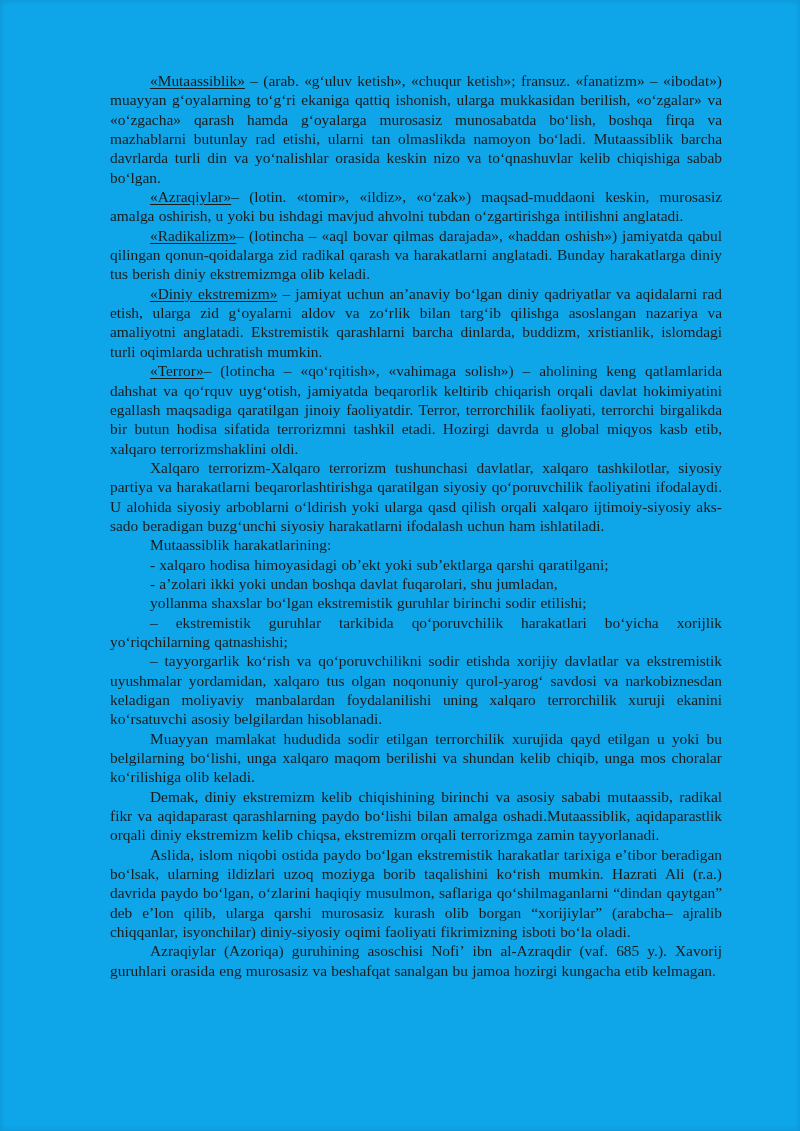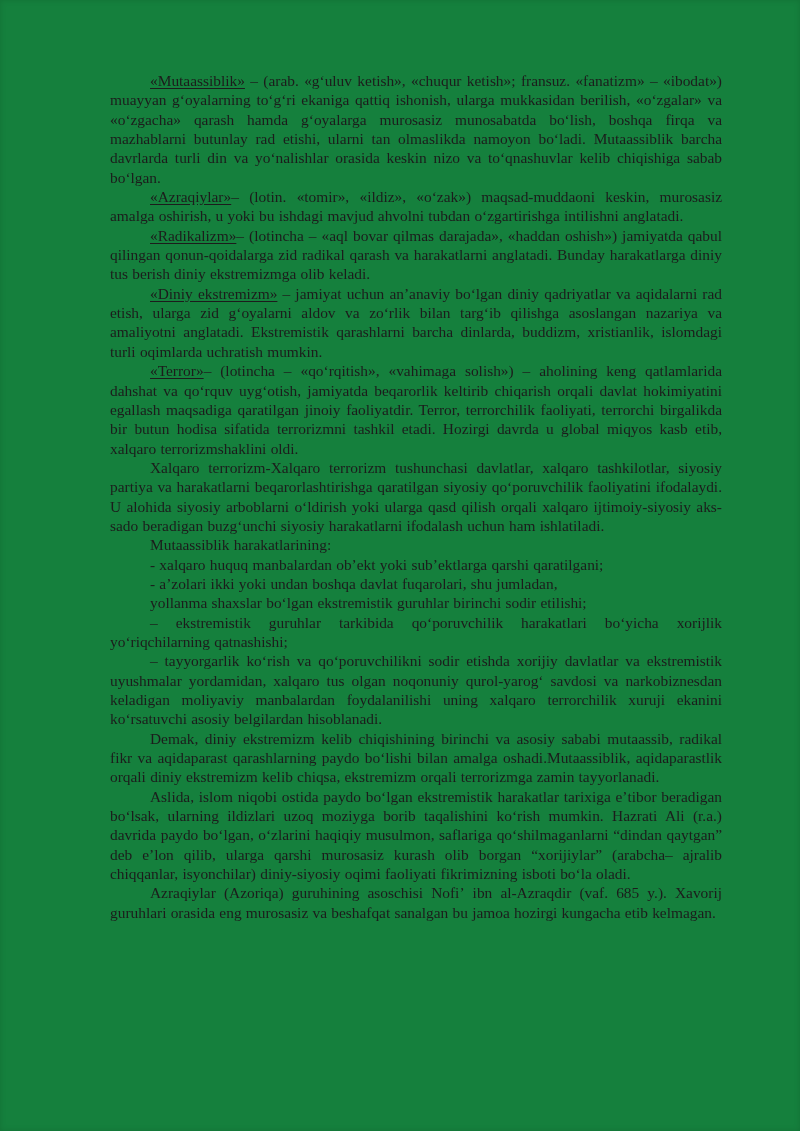--- a/index.html
+++ b/index.html
@@ -5,21 +5,21 @@
   html, body {
     margin: 0;
     padding: 0;
     background: #ffffff;
   }
   .page {
     position: relative;
     width: 800px;
     height: 1131px;
     box-sizing: border-box;
-    background: #15803d;
+    background: #0ea5e9;
     box-shadow: inset 0 0 6px rgba(0,0,0,0.12);
     padding: 71px 78px 0 110px;
     overflow: hidden;
     font-family: "Liberation Serif", "DejaVu Serif", serif;
   }
   .text-block {
     width: 100%;
   }
   .para {
     margin: 0;
@@ -40,22 +40,23 @@
 
 <div class="page">
   <div class="text-block">
       <p class="para"><span class="term">«Mutaassiblik»</span> – (arab. «gʻuluv ketish», «chuqur ketish»; fransuz. «fanatizm» – «ibodat») muayyan gʻoyalarning toʻgʻri ekaniga qattiq ishonish, ularga mukkasidan berilish, «oʻzgalar» va «oʻzgacha» qarash hamda gʻoyalarga murosasiz munosabatda boʻlish, boshqa firqa va mazhablarni butunlay rad etishi, ularni tan olmaslikda namoyon boʻladi. Mutaassiblik barcha davrlarda turli din va yoʻnalishlar orasida keskin nizo va toʻqnashuvlar kelib chiqishiga sabab boʻlgan.</p>
       <p class="para"><span class="term">«Azraqiylar»</span>– (lotin. «tomir», «ildiz», «oʻzak») maqsad-muddaoni keskin, murosasiz amalga oshirish, u yoki bu ishdagi mavjud ahvolni tubdan oʻzgartirishga intilishni anglatadi.</p>
       <p class="para"><span class="term">«Radikalizm»</span>– (lotincha – «aql bovar qilmas darajada», «haddan oshish») jamiyatda qabul qilingan qonun-qoidalarga zid radikal qarash va harakatlarni anglatadi. Bunday harakatlarga diniy tus berish diniy ekstremizmga olib keladi.</p>
       <p class="para"><span class="term">«Diniy ekstremizm»</span> – jamiyat uchun anʼanaviy boʻlgan diniy qadriyatlar va aqidalarni rad etish, ularga zid gʻoyalarni aldov va zoʻrlik bilan targʻib qilishga asoslangan nazariya va amaliyotni anglatadi. Ekstremistik qarashlarni barcha dinlarda, buddizm, xristianlik, islomdagi turli oqimlarda uchratish mumkin.</p>
       <p class="para"><span class="term">«Terror»</span>– (lotincha – «qoʻrqitish», «vahimaga solish») – aholining keng qatlamlarida dahshat va qoʻrquv uygʻotish, jamiyatda beqarorlik keltirib chiqarish orqali davlat hokimiyatini egallash maqsadiga qaratilgan jinoiy faoliyatdir. Terror, terrorchilik faoliyati, terrorchi birgalikda bir butun hodisa sifatida terrorizmni tashkil etadi. Hozirgi davrda u global miqyos kasb etib, xalqaro terrorizmshaklini oldi.</p>
       <p class="para">Xalqaro terrorizm-Xalqaro terrorizm tushunchasi davlatlar, xalqaro tashkilotlar, siyosiy partiya va harakatlarni beqarorlashtirishga qaratilgan siyosiy qoʻporuvchilik faoliyatini ifodalaydi. U alohida siyosiy arboblarni oʻldirish yoki ularga qasd qilish orqali xalqaro ijtimoiy-siyosiy aks-sado beradigan buzgʻunchi siyosiy harakatlarni ifodalash uchun ham ishlatiladi.</p>
       <p class="para">Mutaassiblik harakatlarining:</p>
-      <p class="para">- xalqaro huquq manbalardan obʼekt yoki subʼektlarga qarshi qaratilgani;</p>
+      <p class="para">- xalqaro hodisa himoyasidagi obʼekt yoki subʼektlarga qarshi qaratilgani;</p>
       <p class="para">- aʼzolari ikki yoki undan boshqa davlat fuqarolari, shu jumladan,</p>
       <p class="para">yollanma shaxslar boʻlgan ekstremistik guruhlar birinchi sodir etilishi;</p>
       <p class="para">– ekstremistik guruhlar tarkibida qoʻporuvchilik harakatlari boʻyicha xorijlik yoʻriqchilarning qatnashishi;</p>
       <p class="para">– tayyorgarlik koʻrish va qoʻporuvchilikni sodir etishda xorijiy davlatlar va ekstremistik uyushmalar yordamidan, xalqaro tus olgan noqonuniy qurol-yarogʻ savdosi va narkobiznesdan keladigan moliyaviy manbalardan foydalanilishi uning xalqaro terrorchilik xuruji ekanini koʻrsatuvchi asosiy belgilardan hisoblanadi.</p>
+      <p class="para">Muayyan mamlakat hududida sodir etilgan terrorchilik xurujida qayd etilgan u yoki bu belgilarning boʻlishi, unga xalqaro maqom berilishi va shundan kelib chiqib, unga mos choralar koʻrilishiga olib keladi.</p>
       <p class="para">Demak, diniy ekstremizm kelib chiqishining birinchi va asosiy sababi mutaassib, radikal fikr va aqidaparast qarashlarning paydo boʻlishi bilan amalga oshadi.Mutaassiblik, aqidaparastlik orqali diniy ekstremizm kelib chiqsa, ekstremizm orqali terrorizmga zamin tayyorlanadi.</p>
       <p class="para">Aslida, islom niqobi ostida paydo boʻlgan ekstremistik harakatlar tarixiga eʼtibor beradigan boʻlsak, ularning ildizlari uzoq moziyga borib taqalishini koʻrish mumkin. Hazrati Ali (r.a.) davrida paydo boʻlgan, oʻzlarini haqiqiy musulmon, saflariga qoʻshilmaganlarni “dindan qaytgan” deb eʼlon qilib, ularga qarshi murosasiz kurash olib borgan “xorijiylar” (arabcha– ajralib chiqqanlar, isyonchilar) diniy-siyosiy oqimi faoliyati fikrimizning isboti boʻla oladi.</p>
       <p class="para">Azraqiylar (Azoriqa) guruhining asoschisi Nofiʼ ibn al-Azraqdir (vaf. 685 y.). Xavorij guruhlari orasida eng murosasiz va beshafqat sanalgan bu jamoa hozirgi kungacha etib kelmagan.</p>
     </div>
 </div>
 
 </body></html>

